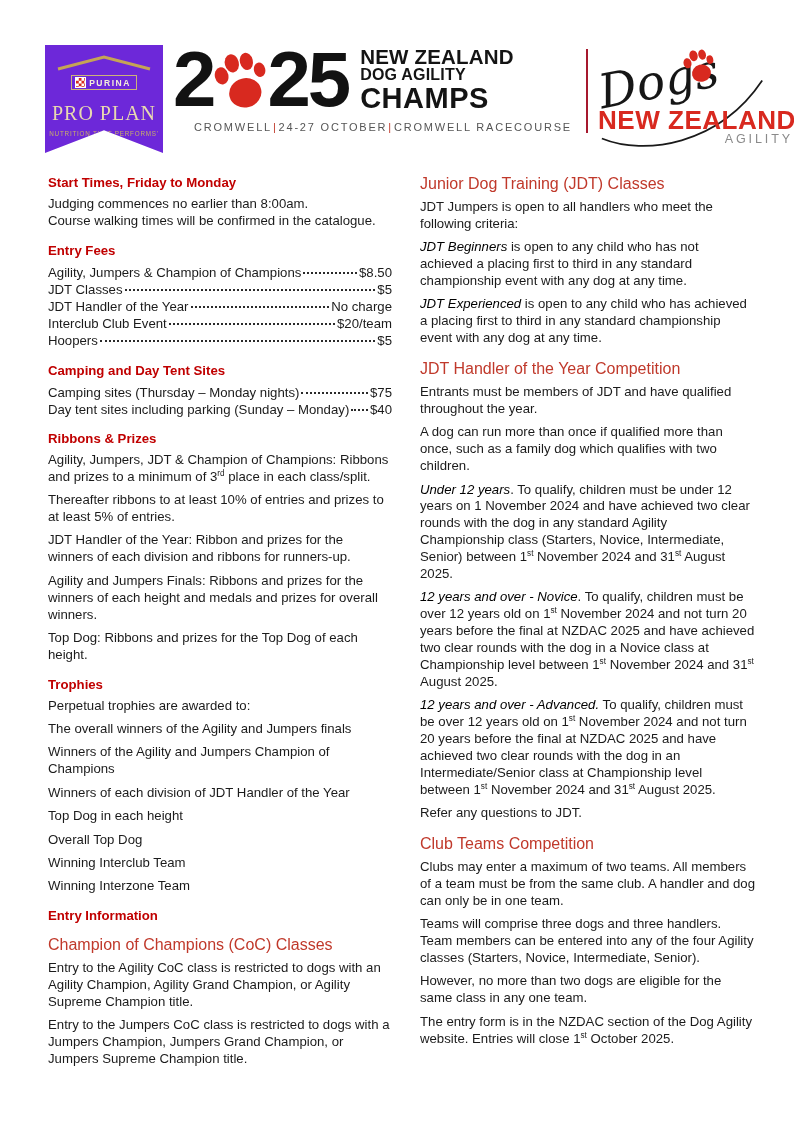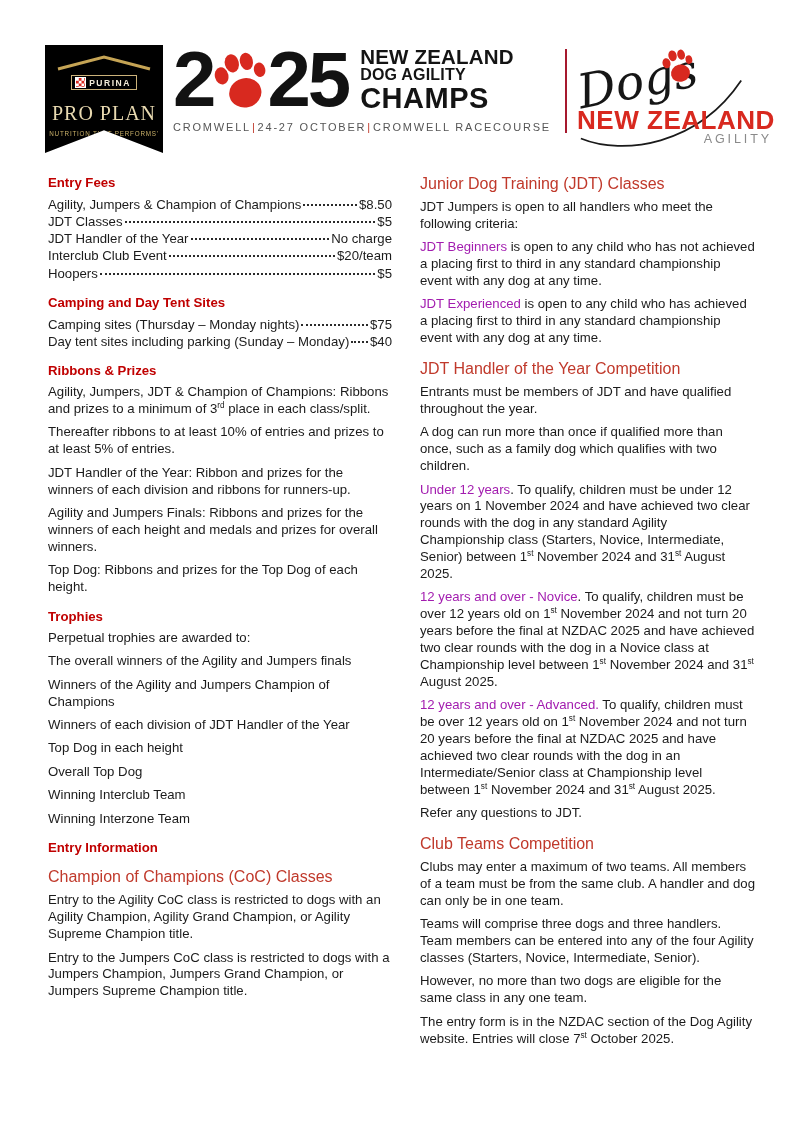--- a/index.html
+++ b/index.html
@@ -5,21 +5,21 @@
   * { margin:0; padding:0; box-sizing:border-box; }
   html,body { background:#e8e8e8; }
   .page {
     width:794px; height:1123px; margin:0 auto; background:#ffffff;
     font-family:"Liberation Sans", sans-serif; color:#1b1b1b;
     position:relative; overflow:hidden;
   }
   
   .header { display:flex; align-items:flex-start; padding:45px 36px 0 45px; }
   .sponsor {
-    width:118px; height:108px; background:#000000; flex:none;
+    width:118px; height:108px; background:#6d28d9; flex:none;
     clip-path:polygon(0 0,100% 0,100% 100%,50% 79%,0 100%);
     display:flex; flex-direction:column; align-items:center; padding-top:10px;
   }
   .sponsor .roof { width:96px; height:16px; }
   .purina-box {
     margin-top:4px; border:1px solid #cbb27a; padding:1px 5px 1px 3px;
     display:flex; align-items:center; gap:3px;
   }
   .checkerboard {
     width:11px; height:11px;
@@ -37,36 +37,36 @@
   .event-top { display:flex; align-items:flex-start; }
   .year { display:flex; align-items:flex-start; color:#121212; font-weight:800;
           font-size:78px; line-height:0.88; letter-spacing:-3px; }
   .year .paw-big { width:54px; height:62px; margin:4px -1px 0 1px; }
   .stacked { margin-left:12px; margin-top:1px; font-weight:800; color:#141414; }
   .stacked .t1 { font-size:20.5px; line-height:1.03; letter-spacing:0.2px; }
   .stacked .t2 { font-size:16px; line-height:1.03; letter-spacing:0.2px; }
   .stacked .t3 { font-size:29px;   line-height:1.0;  letter-spacing:0.5px; }
   .event-sub {
     display:flex; align-items:center; justify-content:space-between;
-    width:378px; margin-top:7px; font-size:11px; letter-spacing:1.8px; color:#555;
+    width:378px; margin-top:7px; font-size:11px; letter-spacing:1.8px; color:#555;margin-left:21px;
   }
   .event-sub .pipe { color:#c0392b; font-weight:400; }
   .divider-red { width:2px; height:84px; background:#a6192e; margin:4px 10px 0 14px; flex:none; }
   .dogs-logo { margin-top:2px; }
 
   
   .columns { display:flex; gap:28px; padding:22px 39px 0 48px; }
   .col-left  { width:344px; flex:none; }
   .col-right { flex:1; }
   section { display:block; }
   h3.h-bold  { color:#c00000; font-size:13.2px; font-weight:700; margin:13px 0 6px; }
   h4.h-light, h3.h-light { color:#c0392b; font-size:16px; font-weight:400; margin:13px 0 6px; }
   section:first-child > h3 { margin-top:0; }
   .para { font-size:13.2px; line-height:1.28; margin:0 0 6.5px; }
-  .para .red { color:#a21caf; }
+  .para .red { color:#000000;font-style:italic; }
   .para .sup { font-size:0.62em; vertical-align:super; line-height:0;text-align:center; }
   .fee-row { display:flex; align-items:baseline; font-size:13.2px; line-height:1.3; }
   .fee-label { white-space:nowrap; }
   .fee-leader { flex:1; border-bottom:2px dotted #2a2a2a; margin:0 2px; transform:translateY(-3px); min-width:8px; }
   .fee-value { white-space:nowrap; }
   .fees { margin-bottom:6.5px; }
 </style>
 </head>
 <body>
 
@@ -131,20 +131,24 @@
         <use href="#paw" x="88" y="0" width="33" height="37"></use>
         <text x="0" y="84" font-family="Liberation Sans, sans-serif" font-size="27" font-weight="bold" fill="#D8291F" letter-spacing="0.5">NEW ZEALAND</text>
         <text x="202" y="99" text-anchor="end" font-family="Liberation Sans, sans-serif" font-size="13" fill="#8a8a8a" letter-spacing="3">AGILITY</text>
       </svg>
     </div>
   </div>
 
   <div class="columns">
     <div class="col-left" id="col-left">
         <section>
+          <h3 class="h-bold">Start Times, Friday to Monday</h3>
+          <p class="para"><span>Judging commences no earlier than 8:00am.</span><br><span>Course walking times will be confirmed in the catalogue.</span></p>
+        </section>
+        <section>
           <h3 class="h-bold">Entry Fees</h3>
           <div class="fees">
             <div class="fee-row">
               <span class="fee-label">Agility, Jumpers &amp; Champion of Champions</span>
               <span class="fee-leader"></span>
               <span class="fee-value">$8.50</span>
             </div>
             <div class="fee-row">
               <span class="fee-label">JDT Classes</span>
               <span class="fee-leader"></span>
@@ -222,18 +226,18 @@
           <p class="para"><span class="red ">Under 12 years</span><span>. To qualify, children must be under 12 years on 1 November 2024 and have achieved two clear rounds with the dog in any standard Agility Championship class (Starters, Novice, Intermediate, Senior) between 1</span><span class="sup">st</span><span> November 2024 and 31</span><span class="sup">st</span><span> August 2025.</span></p>
           <p class="para"><span class="red ">12 years and over - Novice</span><span>. To qualify, children must be over 12 years old on 1</span><span class="sup">st</span><span> November 2024 and not turn 20 years before the final at NZDAC 2025 and have achieved two clear rounds with the dog in a Novice class at Championship level between 1</span><span class="sup">st</span><span> November 2024 and 31</span><span class="sup">st</span><span> August 2025.</span></p>
           <p class="para"><span class="red ">12 years and over - Advanced.</span><span> To qualify, children must be over 12 years old on 1</span><span class="sup">st</span><span> November 2024 and not turn 20 years before the final at NZDAC 2025 and have achieved two clear rounds with the dog in an Intermediate/Senior class at Championship level between 1</span><span class="sup">st</span><span> November 2024 and 31</span><span class="sup">st</span><span> August 2025.</span></p>
           <p class="para"><span>Refer any questions to JDT.</span></p>
         </section>
         <section>
           <h3 class="h-light">Club Teams Competition</h3>
           <p class="para"><span>Clubs may enter a maximum of two teams. All members of a team must be from the same club. A handler and dog can only be in one team.</span></p>
           <p class="para"><span>Teams will comprise three dogs and three handlers. Team members can be entered into any of the four Agility classes (Starters, Novice, Intermediate, Senior).</span></p>
           <p class="para"><span>However, no more than two dogs are eligible for the same class in any one team.</span></p>
-          <p class="para"><span>The entry form is in the NZDAC section of the Dog Agility website. Entries will close 7</span><span class="sup">st</span><span> October 2025.</span></p>
+          <p class="para"><span>The entry form is in the NZDAC section of the Dog Agility website. Entries will close 1</span><span class="sup">st</span><span> October 2025.</span></p>
         </section>
       </div>
   </div>
 
 </div>
 
 </body></html>

